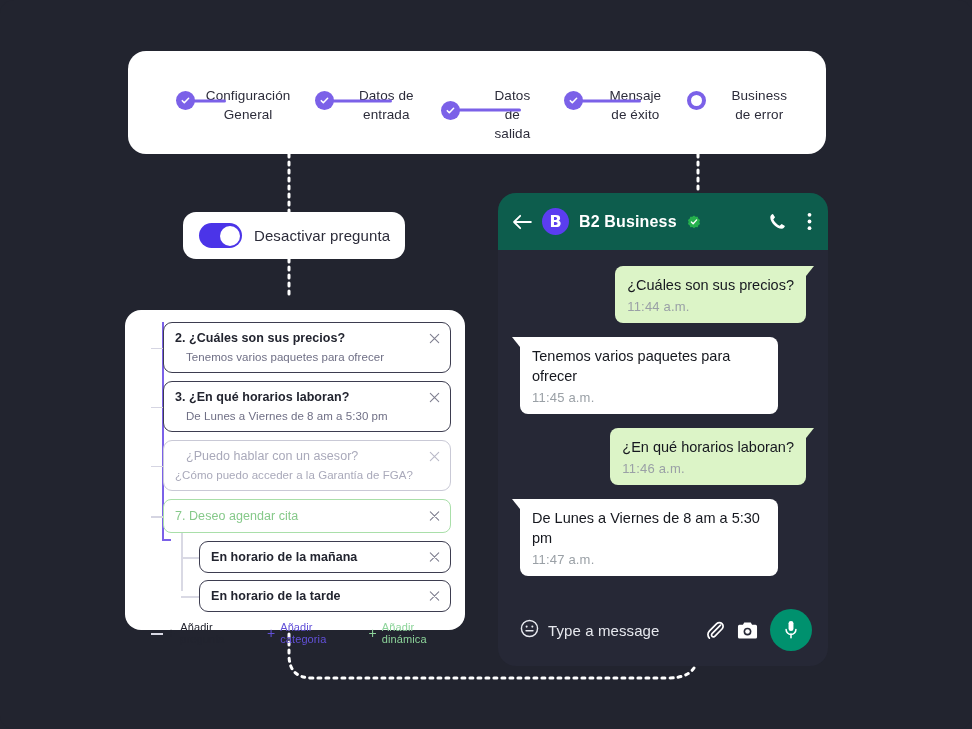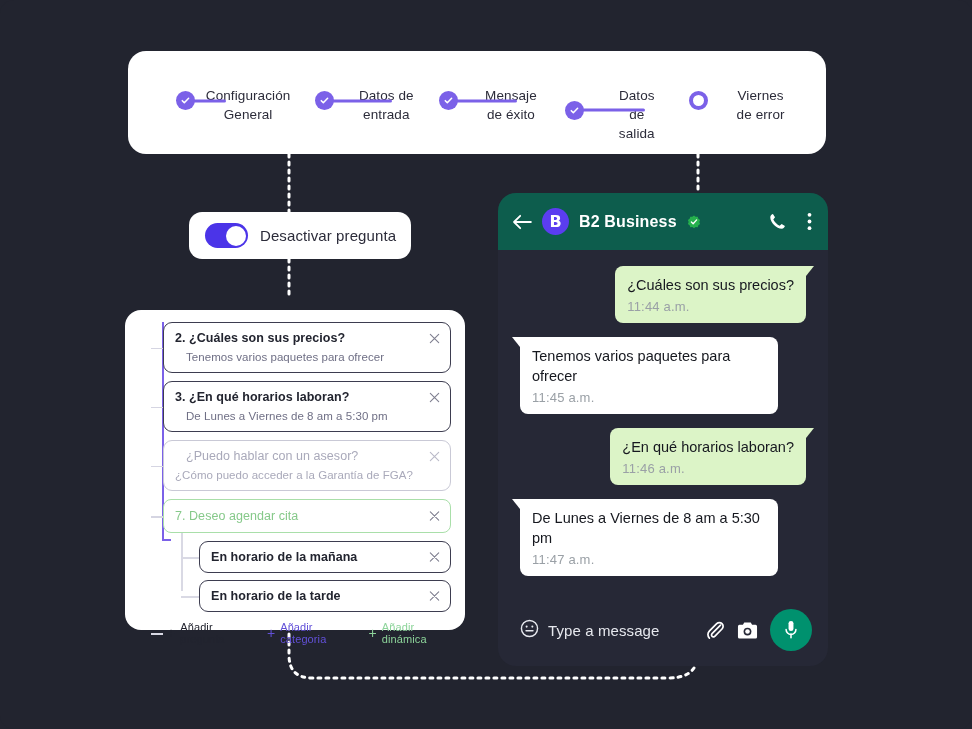--- a/index.html
+++ b/index.html
@@ -100,21 +100,21 @@
     line-height: 19px;
     color: #2c2c3a;
     text-align: center;
     white-space: pre-line;
     letter-spacing: 0.1px;
   }
 
   
   .toggle-card {
     position: absolute;
-    left: 189px;
+    left: 183px;
     top: 212px;
     width: 222px;
     height: 47px;
     background: #ffffff;
     border-radius: 13px;
     display: flex;
     align-items: center;
     gap: 12px;
     padding-left: 16px;
     z-index: 3;
@@ -488,40 +488,40 @@
 
       <div class="step">
         <div class="step-dot-row">
           <div class="step-line"></div>
           <div class="dot">
             <svg width="11" height="11" viewBox="0 0 12 12">
                 <path d="M2.5 6.2 L4.7 8.4 L9.4 3.6" stroke="#fff" stroke-width="1.7" fill="none" stroke-linecap="round" stroke-linejoin="round"></path>
               </svg>
           </div>
         </div>
-        <div class="step-label">Mensaje de éxito</div>
+        <div class="step-label">Datos de salida</div>
       </div>
 
       <div class="step">
         <div class="step-dot-row">
           <div class="step-line"></div>
           <div class="dot">
             <svg width="11" height="11" viewBox="0 0 12 12">
                 <path d="M2.5 6.2 L4.7 8.4 L9.4 3.6" stroke="#fff" stroke-width="1.7" fill="none" stroke-linecap="round" stroke-linejoin="round"></path>
               </svg>
           </div>
         </div>
-        <div class="step-label">Datos de salida</div>
+        <div class="step-label">Mensaje de éxito</div>
       </div>
 
       <div class="step">
         <div class="step-dot-row">
           <div class="dot pending"></div>
         </div>
-        <div class="step-label">Viernes de error</div>
+        <div class="step-label">Business de error</div>
       </div>
 
     </div>
   </div>
 
   <div class="toggle-card">
     <div class="switch">
       <div class="knob"></div>
     </div>
     <div class="toggle-label">Desactivar pregunta</div>

